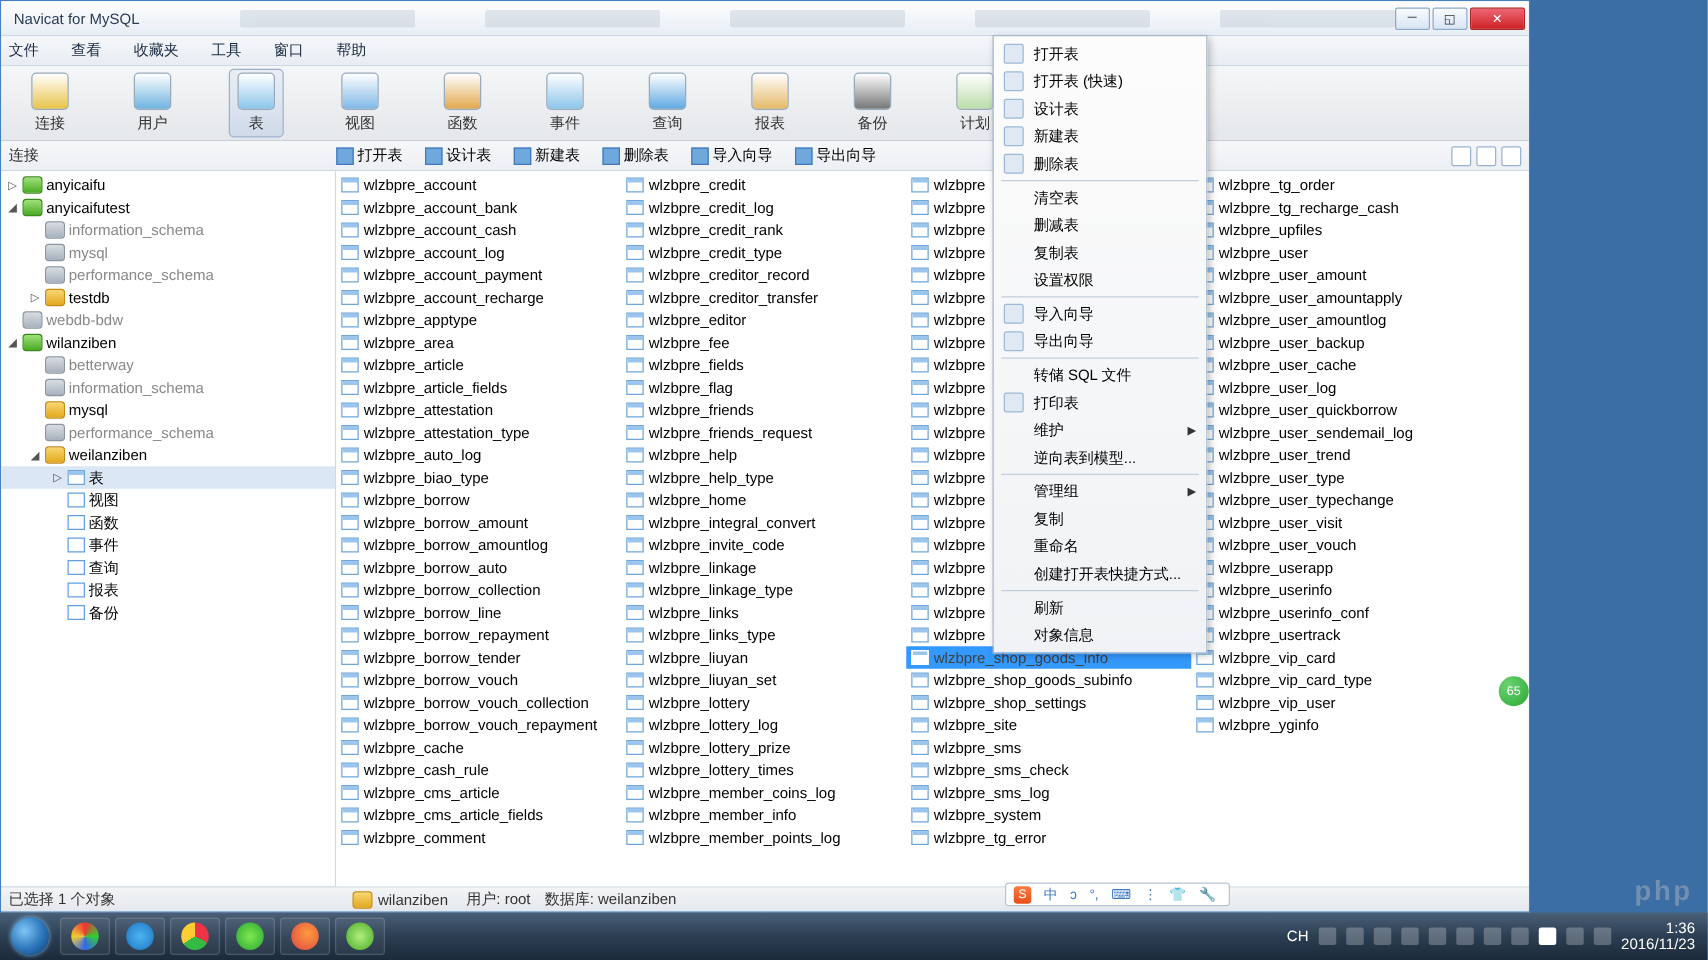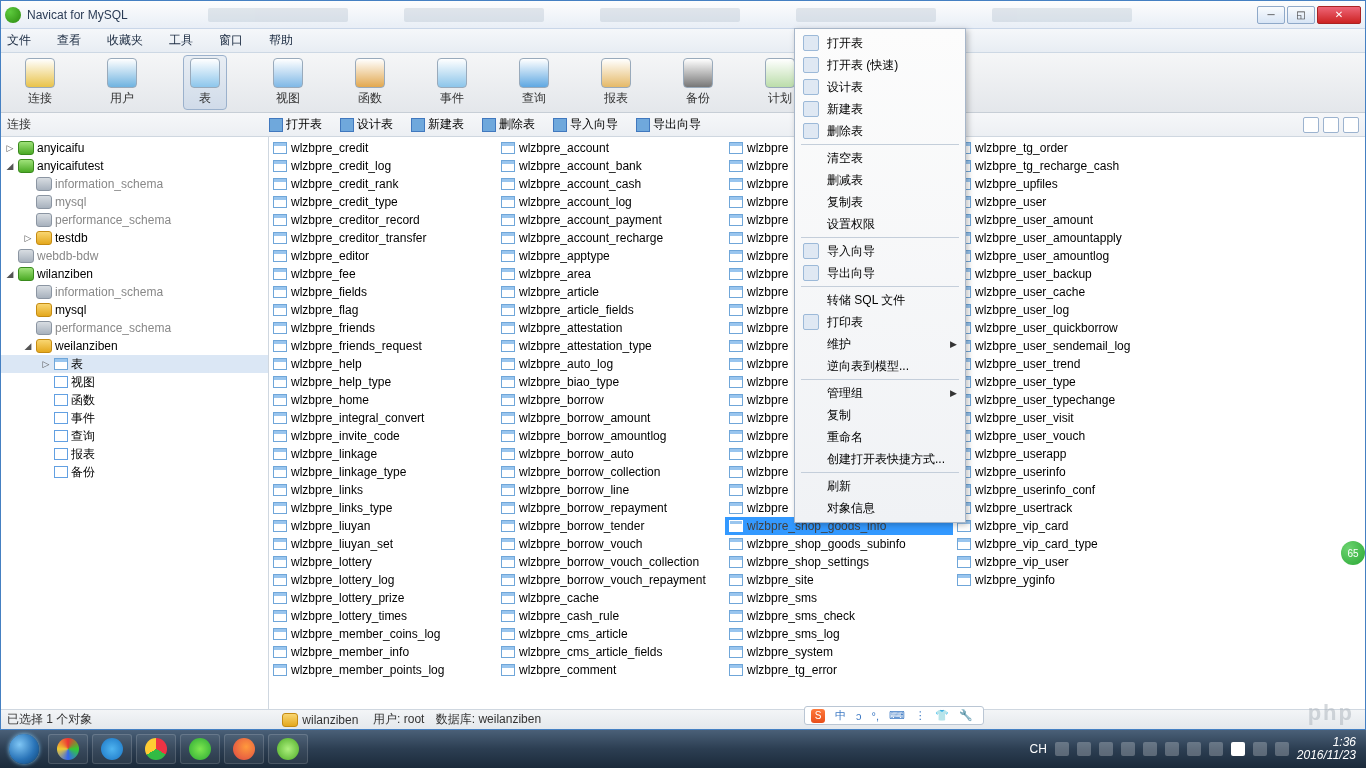--- a/index.html
+++ b/index.html
@@ -1,17 +1,17 @@
 <!DOCTYPE html>
 <html><head>
 <meta charset="utf-8">
 <style>
 * { margin: 0; padding: 0; box-sizing: border-box; font-family: "Microsoft YaHei", Tahoma, sans-serif; font-size: 12px; }
 html, body { width: 1366px; height: 768px; overflow: hidden; background: #3b6ea5; }
-.window { position: absolute; left: 0; top: 0; width: 1366px; height: 730px; background: #fff; border: 1px solid #4580c2; display: flex; flex-direction: column; }
+.window { position: absolute; left: 0; top: 0; width: 1224px; height: 730px; background: #fff; border: 1px solid #4580c2; display: flex; flex-direction: column; }
 .titlebar { height: 28px; background: linear-gradient(#fdfdfd,#e8eef6); display: flex; align-items: center; padding: 0 4px; border-bottom: 1px solid #c9d6e8; }
 .titlebar .appicon { width: 16px; height: 16px; border-radius: 50%; background: radial-gradient(circle at 30% 30%, #5ecb3e,#2a8a0e); margin-right: 6px; }
 .titlebar .title { color: #2a3b55; flex: 0 0 auto; }
 .titlebar .ghost-tabs { flex: 1; display: flex; gap: 56px; margin-left: 80px; opacity: 0.25; }
 .titlebar .ghost-tabs span { width: 140px; height: 14px; background: #9ab; border-radius: 2px; }
 .titlebar .winbtns { display: flex; gap: 2px; margin-left: auto; }
 .titlebar .winbtns div { width: 28px; height: 18px; background: linear-gradient(#f9fbfd,#d8e5f5); border: 1px solid #8fa9c9; border-radius: 2px; display:flex;align-items:center;justify-content:center;font-size:10px;color:#333; }
 .titlebar .winbtns .close { background: linear-gradient(#e67,#c22); color:#fff;width:44px;border-color:#a22; }
 .menubar { height: 24px; background: linear-gradient(#f5f7fa,#e8edf3); display: flex; align-items: center; padding: 0 6px; gap: 26px; border-bottom: 1px solid #cdd8e4; }
 .menubar span { color: #1a2a40; cursor: default; }
@@ -54,21 +54,21 @@
 .sogou { position:absolute; left: 804px; top: 706px; width:180px;height:19px;background:#fff;border:1px solid #bac6d4;border-radius:3px;display:flex;align-items:center;gap:10px;padding:0 6px;z-index:40; }
 .sogou .slogo{width:14px;height:14px;border-radius:3px;background:linear-gradient(#ff7a3c,#e84e1a);color:#fff;font-size:10px;display:flex;align-items:center;justify-content:center;}
 .sogou span{color:#3b78c3;font-size:11px;}
 .taskbar { position:absolute; left:0; bottom:0; width:1366px; height:38px; background:linear-gradient(#4a6078 0%,#2c3e52 50%,#1b2a3a 100%); display:flex; align-items:center; padding:0 4px; }
 .startbtn { width:40px;height:38px;display:flex;align-items:center;justify-content:center; }
 .orb { width:30px;height:30px;border-radius:50%;background:radial-gradient(circle at 35% 35%,#7fc6f5 0%,#2a74b8 55%,#0b3f70 100%);box-shadow:0 0 4px #7fc6f5; position:relative; }
 .tbicon { width:40px;height:30px;border:1px solid rgba(255,255,255,.15);border-radius:3px;margin-left:4px;background:rgba(255,255,255,.06);display:flex;align-items:center;justify-content:center; }
 .tbicon .ic { width:22px;height:22px;border-radius:50%; }
 .tray { margin-left:auto; display:flex; align-items:center; gap:8px; color:#fff; padding-right:6px; }
 .tray .tic { width:14px;height:14px;background:rgba(255,255,255,.25);border-radius:2px; }
-.clock { text-align:right; line-height:13px; font-size:11px;font-style:italic; }
+.clock { text-align:right; line-height:13px; font-size:11px; }
 .watermark { position:absolute; right:12px; bottom:42px; font-size:22px; color:rgba(170,178,186,.5); letter-spacing:2px; font-weight:bold; }
 </style>
 </head>
 <body>
 
 <div class="window">
   <div class="titlebar">
     <div class="appicon"></div>
     <div class="title">Navicat for MySQL</div>
     <div class="ghost-tabs">
@@ -214,20 +214,25 @@
           <span>webdb-bdw</span>
         </div>
         <div class="tree-item" style="padding-left: 4px;">
           <span class="arrow">◢</span>
           <span class="dbicon green"></span>
           <span>wilanziben</span>
         </div>
         <div class="tree-item gray" style="padding-left: 22px;">
           <span class="arrow"></span>
           <span class="dbicon gray"></span>
+          <span>betterway</span>
+        </div>
+        <div class="tree-item gray" style="padding-left: 22px;">
+          <span class="arrow"></span>
+          <span class="dbicon gray"></span>
           <span>information_schema</span>
         </div>
         <div class="tree-item" style="padding-left: 22px;">
           <span class="arrow"></span>
           <span class="dbicon"></span>
           <span>mysql</span>
         </div>
         <div class="tree-item gray" style="padding-left: 22px;">
           <span class="arrow"></span>
           <span class="dbicon gray"></span>
@@ -269,20 +274,142 @@
           <span>报表</span>
         </div>
         <div class="tree-item" style="padding-left: 40px;">
           <span class="arrow"></span>
           <span class="folicon"></span>
           <span>备份</span>
         </div>
       </div>
     <div class="content">
       <div class="grid">
+        <div class="col" id="col1">
+            <div class="row">
+              <span class="tblicon"></span>
+              <span>wlzbpre_account</span>
+            </div>
+            <div class="row">
+              <span class="tblicon"></span>
+              <span>wlzbpre_account_bank</span>
+            </div>
+            <div class="row">
+              <span class="tblicon"></span>
+              <span>wlzbpre_account_cash</span>
+            </div>
+            <div class="row">
+              <span class="tblicon"></span>
+              <span>wlzbpre_account_log</span>
+            </div>
+            <div class="row">
+              <span class="tblicon"></span>
+              <span>wlzbpre_account_payment</span>
+            </div>
+            <div class="row">
+              <span class="tblicon"></span>
+              <span>wlzbpre_account_recharge</span>
+            </div>
+            <div class="row">
+              <span class="tblicon"></span>
+              <span>wlzbpre_apptype</span>
+            </div>
+            <div class="row">
+              <span class="tblicon"></span>
+              <span>wlzbpre_area</span>
+            </div>
+            <div class="row">
+              <span class="tblicon"></span>
+              <span>wlzbpre_article</span>
+            </div>
+            <div class="row">
+              <span class="tblicon"></span>
+              <span>wlzbpre_article_fields</span>
+            </div>
+            <div class="row">
+              <span class="tblicon"></span>
+              <span>wlzbpre_attestation</span>
+            </div>
+            <div class="row">
+              <span class="tblicon"></span>
+              <span>wlzbpre_attestation_type</span>
+            </div>
+            <div class="row">
+              <span class="tblicon"></span>
+              <span>wlzbpre_auto_log</span>
+            </div>
+            <div class="row">
+              <span class="tblicon"></span>
+              <span>wlzbpre_biao_type</span>
+            </div>
+            <div class="row">
+              <span class="tblicon"></span>
+              <span>wlzbpre_borrow</span>
+            </div>
+            <div class="row">
+              <span class="tblicon"></span>
+              <span>wlzbpre_borrow_amount</span>
+            </div>
+            <div class="row">
+              <span class="tblicon"></span>
+              <span>wlzbpre_borrow_amountlog</span>
+            </div>
+            <div class="row">
+              <span class="tblicon"></span>
+              <span>wlzbpre_borrow_auto</span>
+            </div>
+            <div class="row">
+              <span class="tblicon"></span>
+              <span>wlzbpre_borrow_collection</span>
+            </div>
+            <div class="row">
+              <span class="tblicon"></span>
+              <span>wlzbpre_borrow_line</span>
+            </div>
+            <div class="row">
+              <span class="tblicon"></span>
+              <span>wlzbpre_borrow_repayment</span>
+            </div>
+            <div class="row">
+              <span class="tblicon"></span>
+              <span>wlzbpre_borrow_tender</span>
+            </div>
+            <div class="row">
+              <span class="tblicon"></span>
+              <span>wlzbpre_borrow_vouch</span>
+            </div>
+            <div class="row">
+              <span class="tblicon"></span>
+              <span>wlzbpre_borrow_vouch_collection</span>
+            </div>
+            <div class="row">
+              <span class="tblicon"></span>
+              <span>wlzbpre_borrow_vouch_repayment</span>
+            </div>
+            <div class="row">
+              <span class="tblicon"></span>
+              <span>wlzbpre_cache</span>
+            </div>
+            <div class="row">
+              <span class="tblicon"></span>
+              <span>wlzbpre_cash_rule</span>
+            </div>
+            <div class="row">
+              <span class="tblicon"></span>
+              <span>wlzbpre_cms_article</span>
+            </div>
+            <div class="row">
+              <span class="tblicon"></span>
+              <span>wlzbpre_cms_article_fields</span>
+            </div>
+            <div class="row">
+              <span class="tblicon"></span>
+              <span>wlzbpre_comment</span>
+            </div>
+          </div>
         <div class="col" id="col2">
             <div class="row">
               <span class="tblicon"></span>
               <span>wlzbpre_credit</span>
             </div>
             <div class="row">
               <span class="tblicon"></span>
               <span>wlzbpre_credit_log</span>
             </div>
             <div class="row">
@@ -389,142 +516,20 @@
               <span class="tblicon"></span>
               <span>wlzbpre_member_coins_log</span>
             </div>
             <div class="row">
               <span class="tblicon"></span>
               <span>wlzbpre_member_info</span>
             </div>
             <div class="row">
               <span class="tblicon"></span>
               <span>wlzbpre_member_points_log</span>
-            </div>
-          </div>
-        <div class="col" id="col1">
-            <div class="row">
-              <span class="tblicon"></span>
-              <span>wlzbpre_account</span>
-            </div>
-            <div class="row">
-              <span class="tblicon"></span>
-              <span>wlzbpre_account_bank</span>
-            </div>
-            <div class="row">
-              <span class="tblicon"></span>
-              <span>wlzbpre_account_cash</span>
-            </div>
-            <div class="row">
-              <span class="tblicon"></span>
-              <span>wlzbpre_account_log</span>
-            </div>
-            <div class="row">
-              <span class="tblicon"></span>
-              <span>wlzbpre_account_payment</span>
-            </div>
-            <div class="row">
-              <span class="tblicon"></span>
-              <span>wlzbpre_account_recharge</span>
-            </div>
-            <div class="row">
-              <span class="tblicon"></span>
-              <span>wlzbpre_apptype</span>
-            </div>
-            <div class="row">
-              <span class="tblicon"></span>
-              <span>wlzbpre_area</span>
-            </div>
-            <div class="row">
-              <span class="tblicon"></span>
-              <span>wlzbpre_article</span>
-            </div>
-            <div class="row">
-              <span class="tblicon"></span>
-              <span>wlzbpre_article_fields</span>
-            </div>
-            <div class="row">
-              <span class="tblicon"></span>
-              <span>wlzbpre_attestation</span>
-            </div>
-            <div class="row">
-              <span class="tblicon"></span>
-              <span>wlzbpre_attestation_type</span>
-            </div>
-            <div class="row">
-              <span class="tblicon"></span>
-              <span>wlzbpre_auto_log</span>
-            </div>
-            <div class="row">
-              <span class="tblicon"></span>
-              <span>wlzbpre_biao_type</span>
-            </div>
-            <div class="row">
-              <span class="tblicon"></span>
-              <span>wlzbpre_borrow</span>
-            </div>
-            <div class="row">
-              <span class="tblicon"></span>
-              <span>wlzbpre_borrow_amount</span>
-            </div>
-            <div class="row">
-              <span class="tblicon"></span>
-              <span>wlzbpre_borrow_amountlog</span>
-            </div>
-            <div class="row">
-              <span class="tblicon"></span>
-              <span>wlzbpre_borrow_auto</span>
-            </div>
-            <div class="row">
-              <span class="tblicon"></span>
-              <span>wlzbpre_borrow_collection</span>
-            </div>
-            <div class="row">
-              <span class="tblicon"></span>
-              <span>wlzbpre_borrow_line</span>
-            </div>
-            <div class="row">
-              <span class="tblicon"></span>
-              <span>wlzbpre_borrow_repayment</span>
-            </div>
-            <div class="row">
-              <span class="tblicon"></span>
-              <span>wlzbpre_borrow_tender</span>
-            </div>
-            <div class="row">
-              <span class="tblicon"></span>
-              <span>wlzbpre_borrow_vouch</span>
-            </div>
-            <div class="row">
-              <span class="tblicon"></span>
-              <span>wlzbpre_borrow_vouch_collection</span>
-            </div>
-            <div class="row">
-              <span class="tblicon"></span>
-              <span>wlzbpre_borrow_vouch_repayment</span>
-            </div>
-            <div class="row">
-              <span class="tblicon"></span>
-              <span>wlzbpre_cache</span>
-            </div>
-            <div class="row">
-              <span class="tblicon"></span>
-              <span>wlzbpre_cash_rule</span>
-            </div>
-            <div class="row">
-              <span class="tblicon"></span>
-              <span>wlzbpre_cms_article</span>
-            </div>
-            <div class="row">
-              <span class="tblicon"></span>
-              <span>wlzbpre_cms_article_fields</span>
-            </div>
-            <div class="row">
-              <span class="tblicon"></span>
-              <span>wlzbpre_comment</span>
             </div>
           </div>
         <div class="col" id="col3">
             <div class="row">
               <span class="tblicon"></span>
               <span>wlzbpre</span>
             </div>
             <div class="row">
               <span class="tblicon"></span>
               <span>wlzbpre</span>

